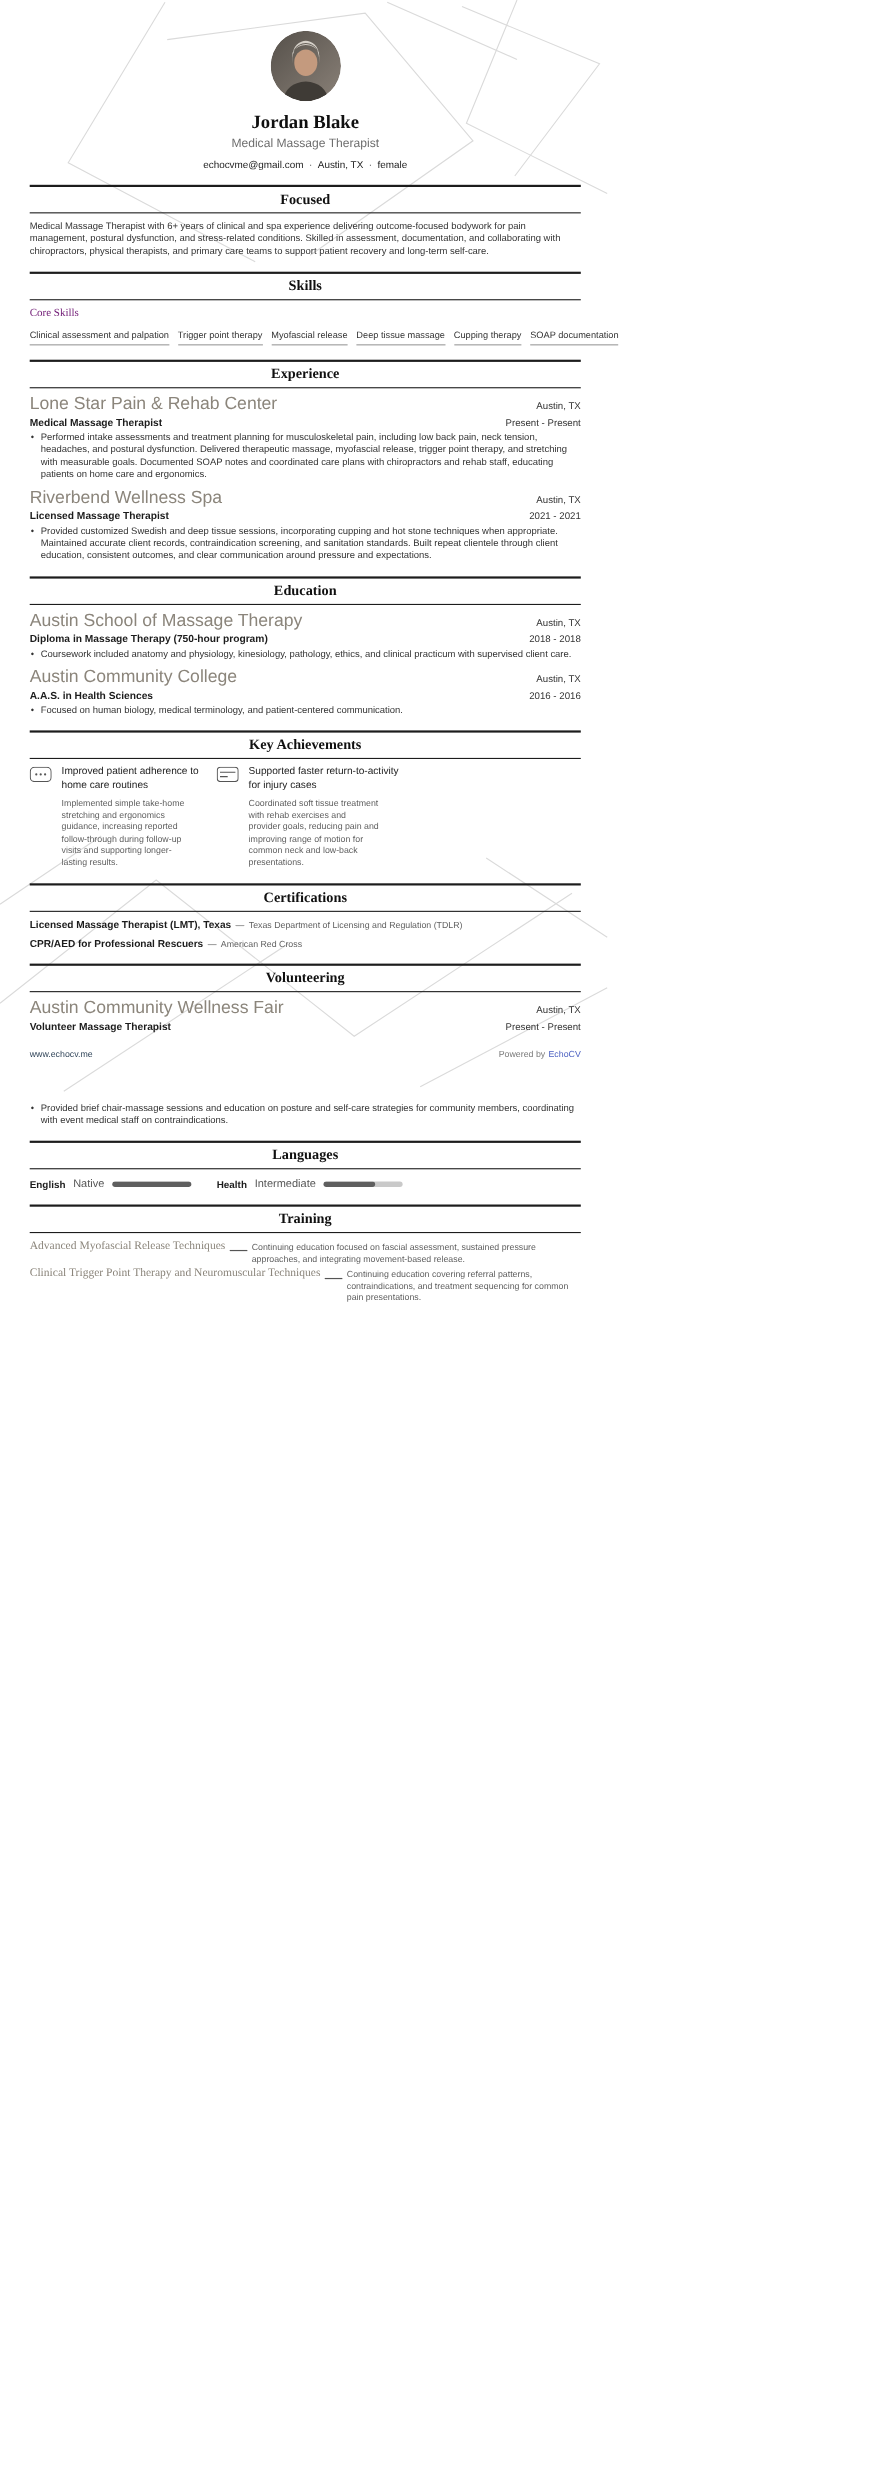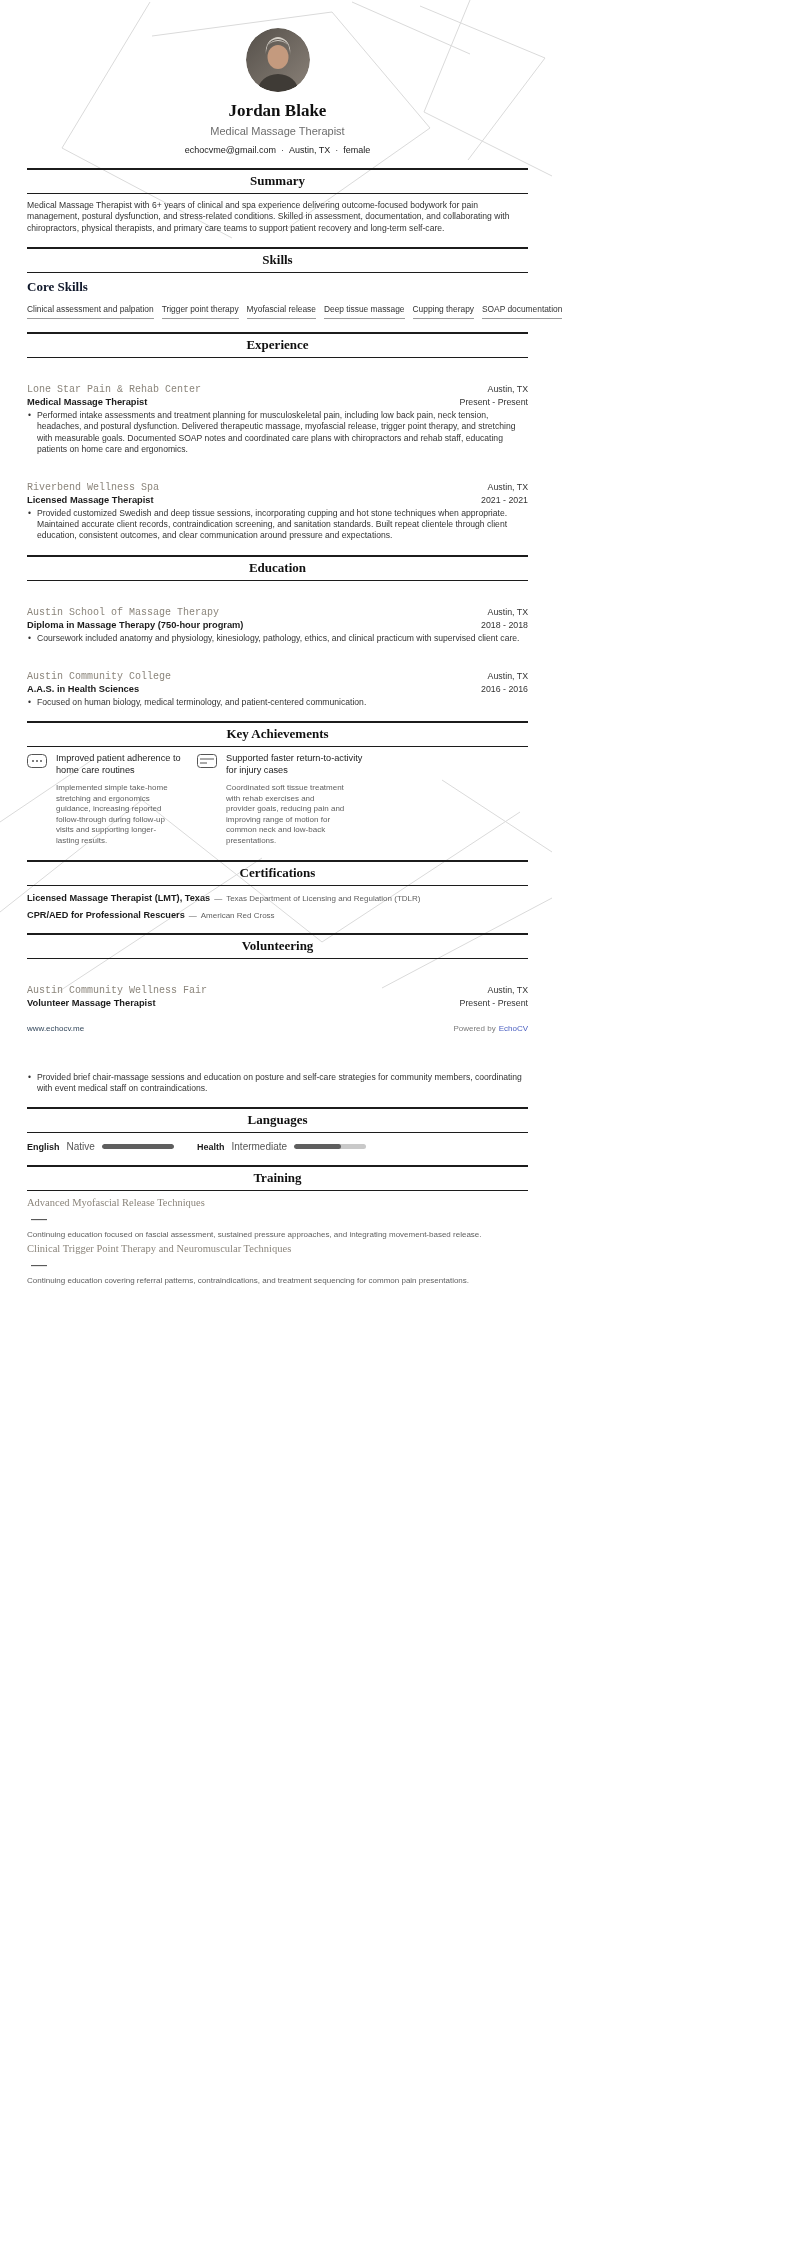--- a/index.html
+++ b/index.html
@@ -17,28 +17,28 @@
   .contact .dot { margin: 0 5px; color: #444; }
 
   .sec { margin-top: 13px; }
   .rule-top { border-top: 2px solid var(--heading_ink, #1c1c1c); }
   .rule-bottom { border-top: 1px solid var(--heading_ink, #1c1c1c); }
   .sec-title { font-family: "Liberation Serif", serif; font-size: 13px; font-weight: 700; text-align: center; color: #101010; margin: 3px 0 4px; }
   .sec-body { margin-top: 6px; }
 
   .para { font-size: 8.6px; line-height: 11.4px; color: #333; }
 
-  .group-title { font-family: "Liberation Serif", serif; font-size: 13px; font-weight: 700; color: #0f172a; margin: 3px 0 9px; }
+  .group-title { font-family: "Liberation Serif", serif; font-size: 10px; font-weight: 400; color: #701a75; margin: 3px 0 9px; }
   .skill-row { display: flex; justify-content: space-between; gap: 8px; }
   .skill { font-size: 8.4px; color: #333; padding-bottom: 4px; border-bottom: 1px solid #9a9a9a; white-space: nowrap; }
 
   .entry { margin-top: 7px; }
   .entry:first-child { margin-top: 4px; }
   .entry-row { display: flex; justify-content: space-between; align-items: baseline; }
-  .org { font-family: Liberation Mono, monospace; font-size: 10px; color: var(--muted_org, #8b857b); margin-top: 20px; }
+  .org { font-family: Liberation Sans, sans-serif; font-size: 16px; color: var(--muted_org, #8b857b); }
   .loc { font-size: 8.8px; color: #333; }
   .role { font-size: 9.3px; font-weight: 700; color: #1c1c1c; margin-top: 2px; }
   .dates { font-size: 8.8px; color: #333; }
   .bullets { list-style: none; margin-top: 3px; }
   .bullets li { position: relative; padding-left: 10px; font-size: 8.6px; line-height: 11.2px; color: #333; margin-top: 2px; }
   .bullets li::before { content: "•"; position: absolute; left: 1px; top: 0; }
 
   .ach-grid { display: grid; grid-template-columns: 170px 170px; margin-top: 5px; }
   .ach { display: flex; gap: 9px; }
   .ach-icon { flex: none; margin-top: 1px; color: #555; }
@@ -55,21 +55,21 @@
   .brand { color: var(--brand_blue, #4a5fc1); text-decoration: none; margin-left: 3px; }
   .pagebreak-gap { height: 36px; }
 
   .lang-grid { display: grid; grid-template-columns: 170px 170px; margin-top: 8px; }
   .lang { display: flex; align-items: center; gap: 7px; }
   .lang-name { font-size: 9px; font-weight: 700; color: #1c1c1c; }
   .lang-level { font-size: 10px; color: #555; }
   .lang-bar { width: 72px; height: 5px; background: var(--bar_track, #c9c9c9); border-radius: 3px; overflow: hidden; display: inline-block; }
   .lang-fill { display: block; height: 100%; background: var(--bar_fill, #5f5f5f); border-radius: 3px; }
 
-  .train { display: flex; align-items: flex-start; margin-top: 2px; flex-direction: column; }
+  .train { display: flex; align-items: flex-start; margin-top: 2px; }
   .train-name { flex: none; font-family: "Liberation Serif", serif; font-size: 10.5px; line-height: 12px; color: var(--muted_org, #8b857b); white-space: nowrap; }
   .train .dash { flex: none; padding-top: 1px; }
   .train-desc { flex: 1; font-size: 8px; line-height: 10.6px; color: var(--desc_gray, #5f5f5f); padding-top: 2px; }
 
   .bottom-footer { position: absolute; left: 27px; right: 27px; bottom: 7px; display: flex; justify-content: space-between; align-items: baseline; font-size: 8px; }
 </style>
 </head>
 <body>
 
 <div class="canvas">
@@ -115,21 +115,21 @@
         </span>
         <div class="name">Jordan Blake</div>
         <div class="subtitle">Medical Massage Therapist</div>
         <div class="contact">
           <span>echocvme@gmail.com</span><span class="dot">·</span><span>Austin, TX</span><span class="dot">·</span><span>female</span>
         </div>
       </div>
 
       <div class="sec">
         <div class="rule-top"></div>
-        <div class="sec-title">Summary</div>
+        <div class="sec-title">Focused</div>
         <div class="rule-bottom"></div>
         <div class="sec-body">
           <p class="para">Medical Massage Therapist with 6+ years of clinical and spa experience delivering outcome-focused bodywork for pain management, postural dysfunction, and stress-related conditions. Skilled in assessment, documentation, and collaborating with chiropractors, physical therapists, and primary care teams to support patient recovery and long-term self-care.</p>
         </div>
       </div>
 
       <div class="sec">
         <div class="rule-top"></div>
         <div class="sec-title">Skills</div>
         <div class="rule-bottom"></div>

